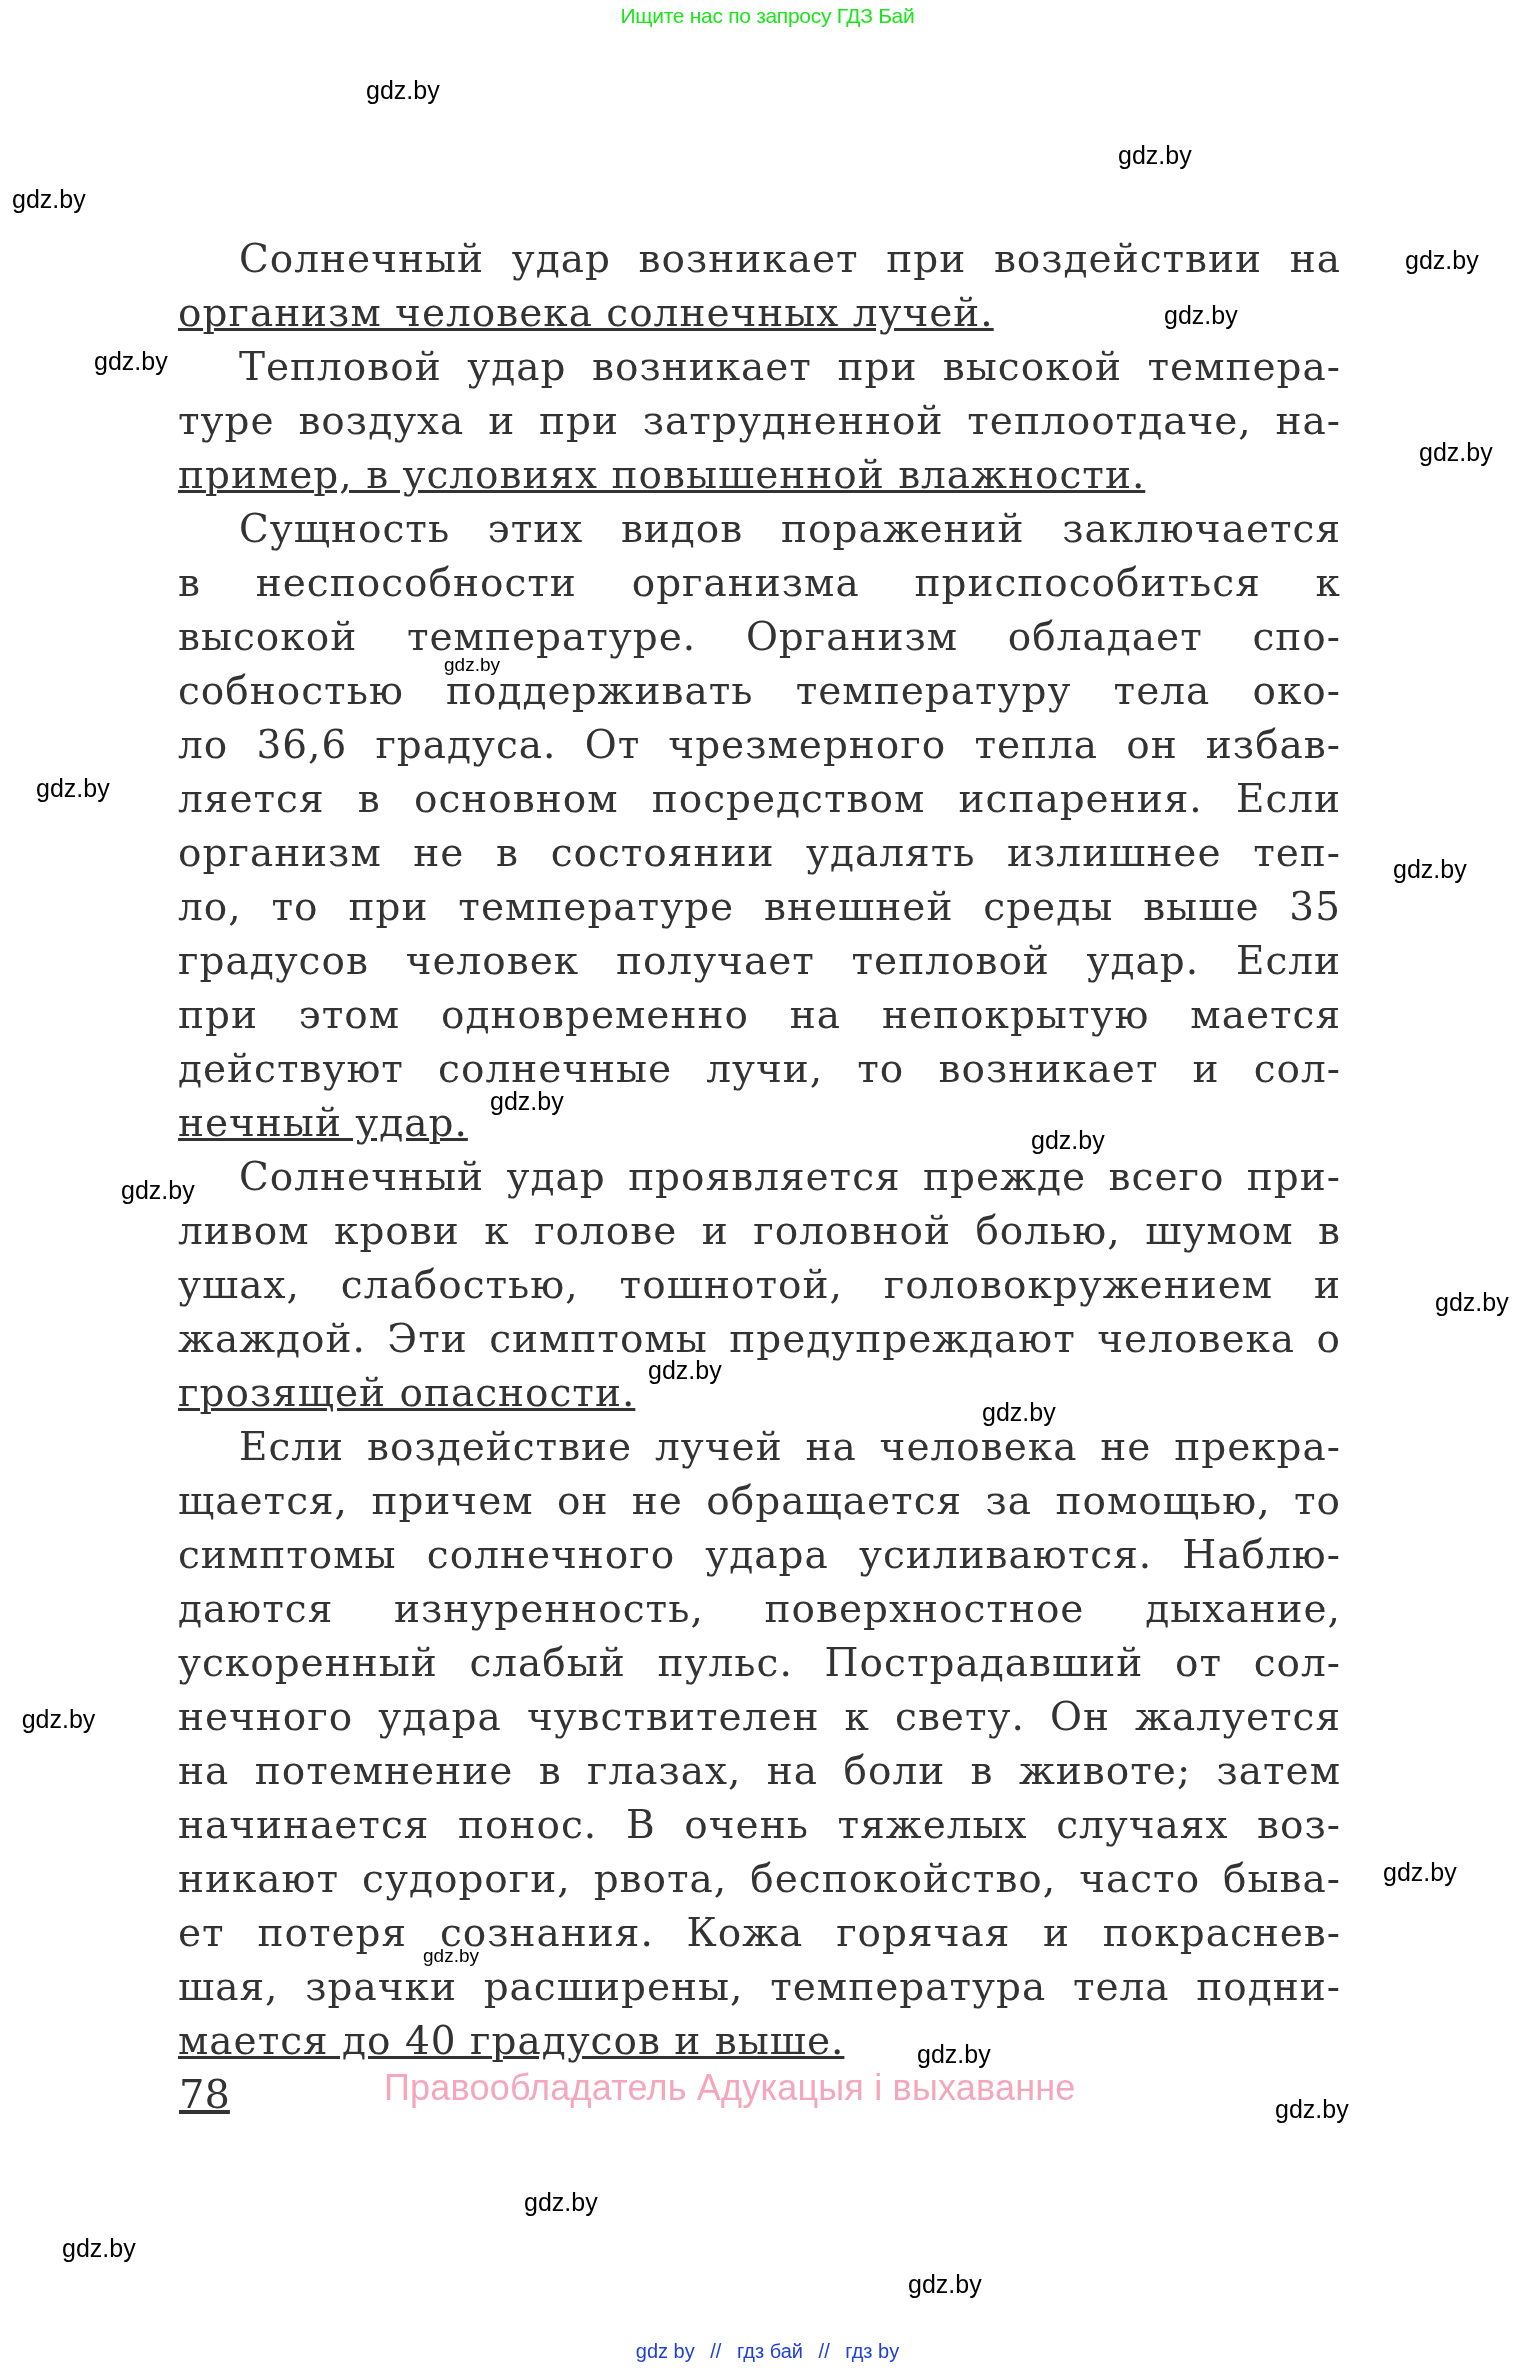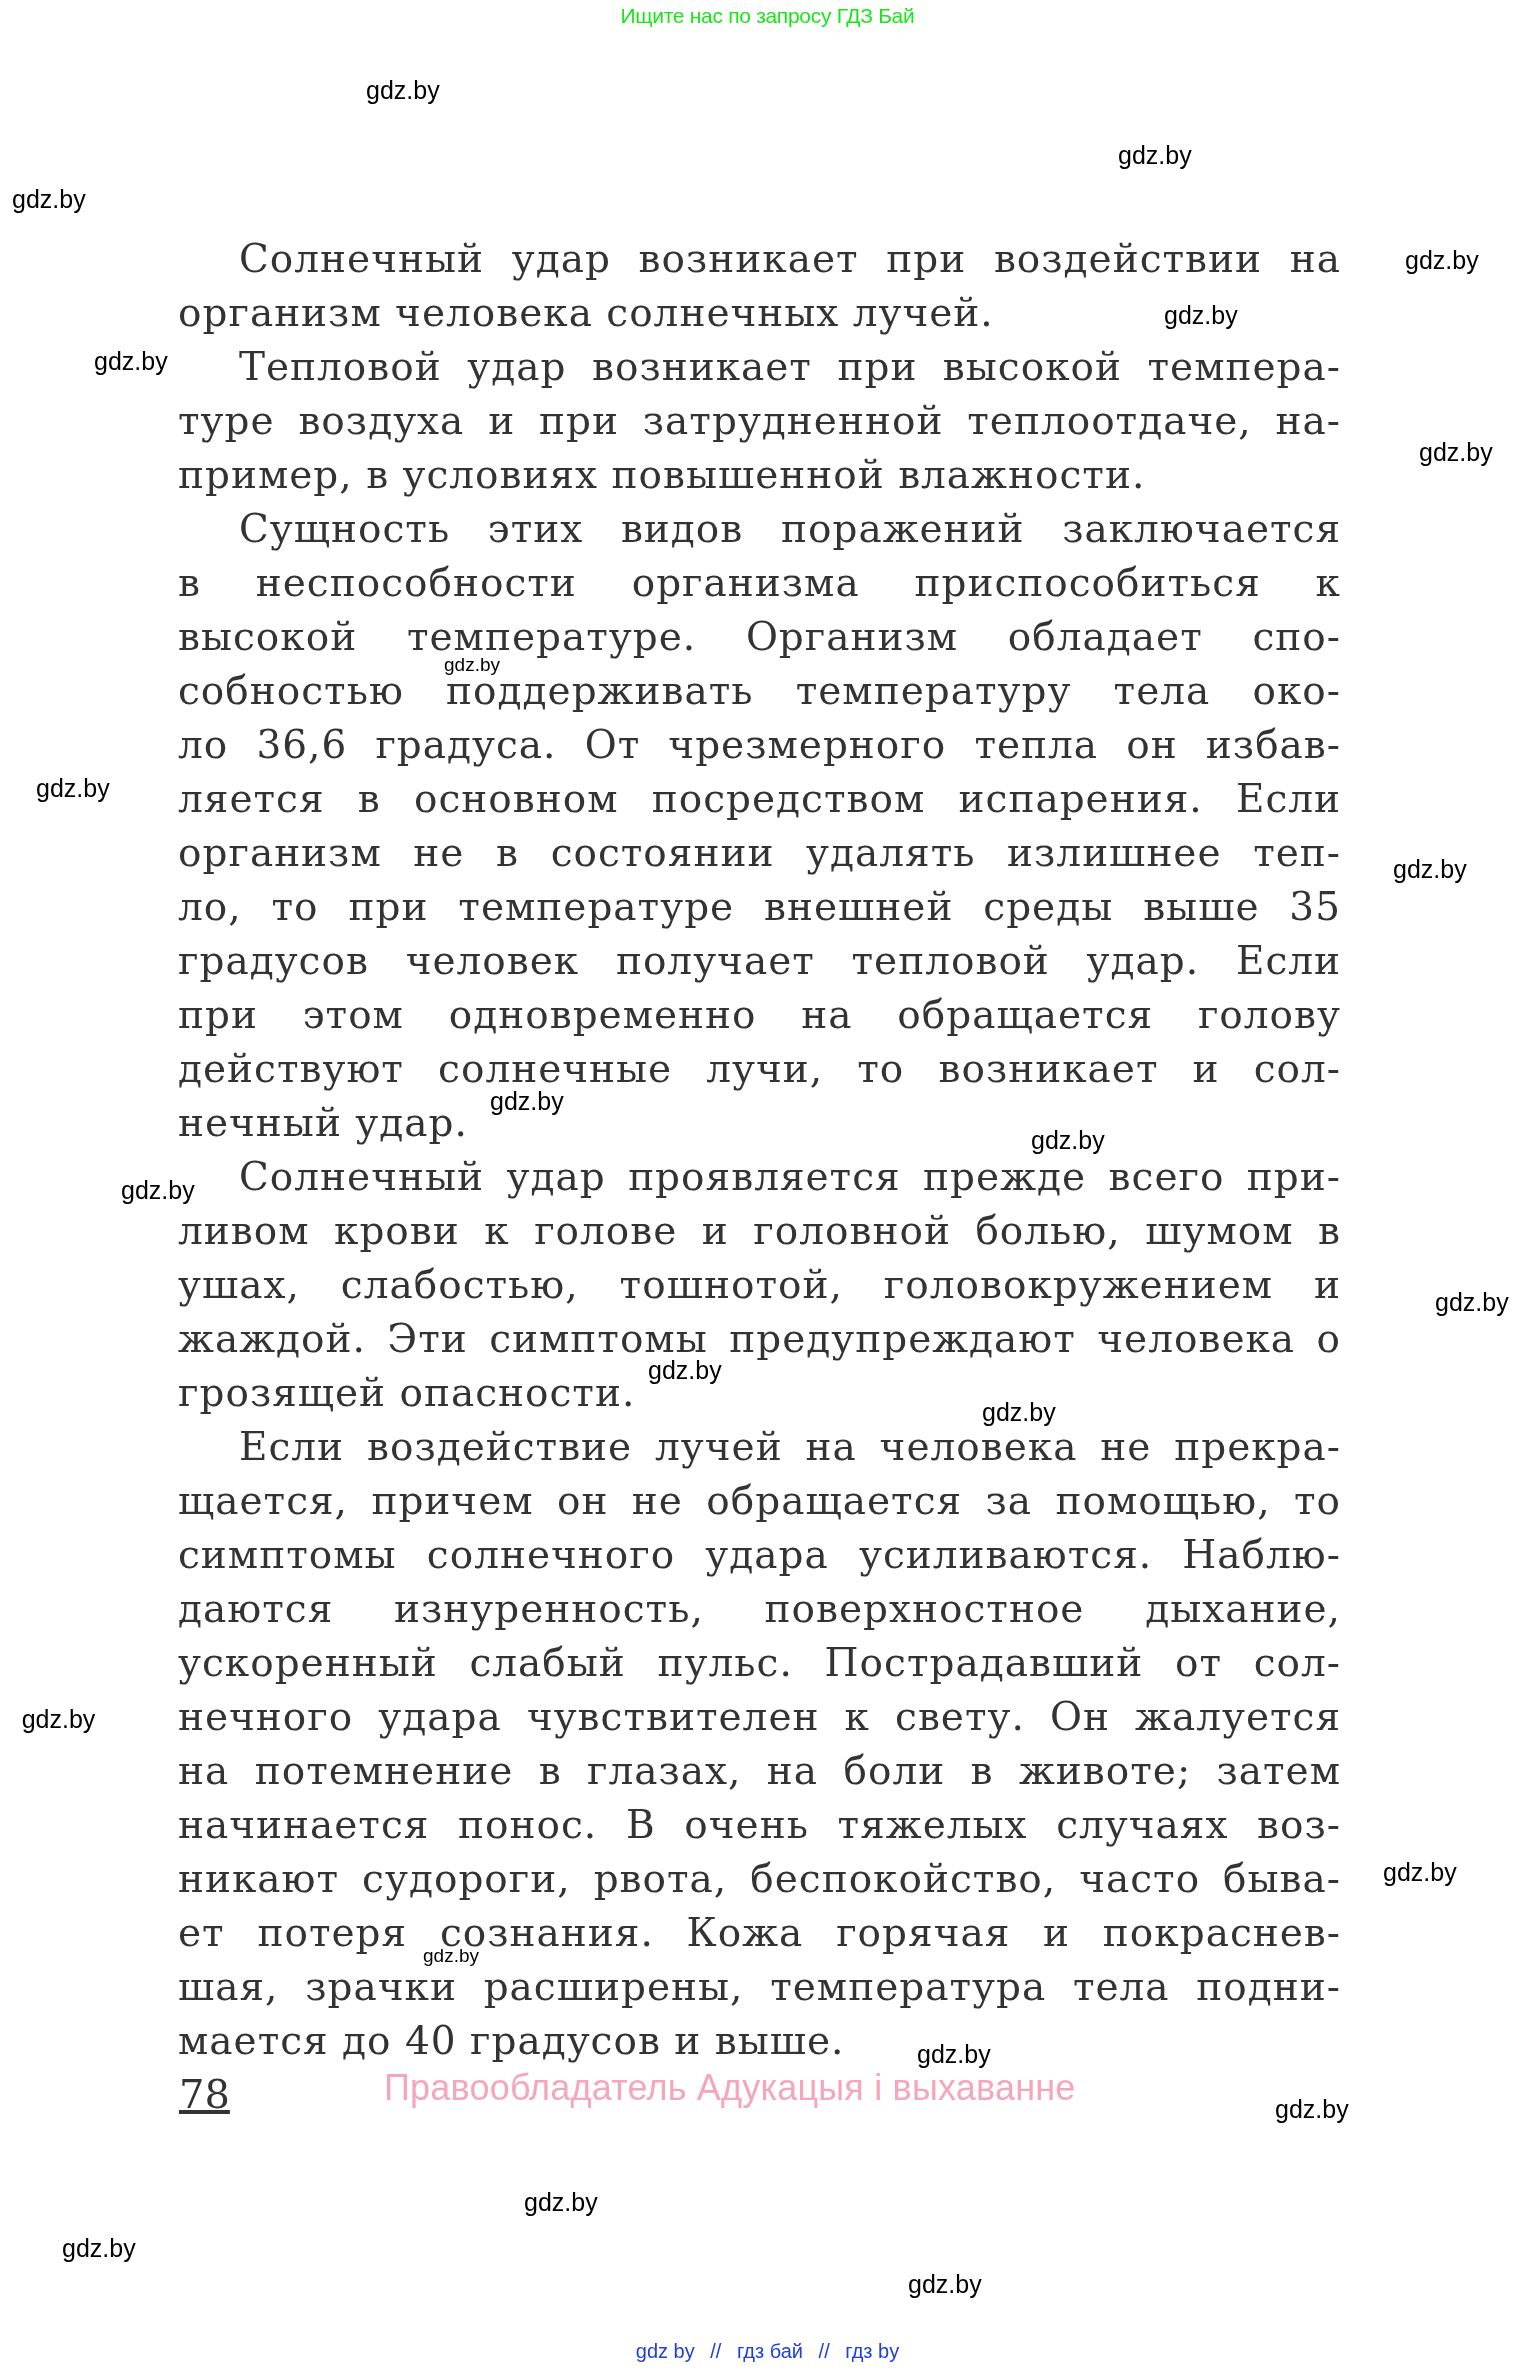--- a/index.html
+++ b/index.html
@@ -10,21 +10,21 @@
     font-family: "Liberation Sans", sans-serif; font-size: 21px; color: #19e619;
     letter-spacing: -0.3px;
   }
   .body-text {
     position: absolute; left: 178px; top: 232px; width: 1163px;
     font-family: "DejaVu Serif", "Liberation Serif", serif;
     font-size: 39px; line-height: 54px; color: #333333;
     letter-spacing: 1px; transform: scaleX(1.0);
   }
   .line { display: block; white-space: nowrap; text-align: justify; text-align-last: justify; height: 54px; }
-  .line.last { text-align-last: left; }
+  .line.last { text-align-last: left; text-decoration: underline; }
   .line.indent { padding-left: 61px; }
   .page-number {
     position: absolute; left: 179px; top: 2071px;
     font-family: "DejaVu Serif", "Liberation Serif", serif; font-size: 40px; color: #333333; text-decoration: underline;
   }
   .copyright {
     position: absolute; left: 384px; top: 2067px;
     font-family: "Liberation Sans", sans-serif; font-size: 36px; color: #f4a6bd;
     letter-spacing: 0.2px;
   }
@@ -57,21 +57,21 @@
 
     <span class="line indent">Сущность этих видов поражений заключается</span>
     <span class="line">в неспособности организма приспособиться к</span>
     <span class="line">высокой температуре. Организм обладает спо-</span>
     <span class="line">собностью поддерживать температуру тела око-</span>
     <span class="line">ло 36,6 градуса. От чрезмерного тепла он избав-</span>
     <span class="line">ляется в основном посредством испарения. Если</span>
     <span class="line">организм не в состоянии удалять излишнее теп-</span>
     <span class="line">ло, то при температуре внешней среды выше 35</span>
     <span class="line">градусов человек получает тепловой удар. Если</span>
-    <span class="line">при этом одновременно на обращается голову</span>
+    <span class="line">при этом одновременно на непокрытую мается</span>
     <span class="line">действуют солнечные лучи, то возникает и сол-</span>
     <span class="line last">нечный удар.</span>
 
     <span class="line indent">Солнечный удар проявляется прежде всего при-</span>
     <span class="line">ливом крови к голове и головной болью, шумом в</span>
     <span class="line">ушах, слабостью, тошнотой, головокружением и</span>
     <span class="line">жаждой. Эти симптомы предупреждают человека о</span>
     <span class="line last">грозящей опасности.</span>
 
     <span class="line indent">Если воздействие лучей на человека не прекра-</span>

